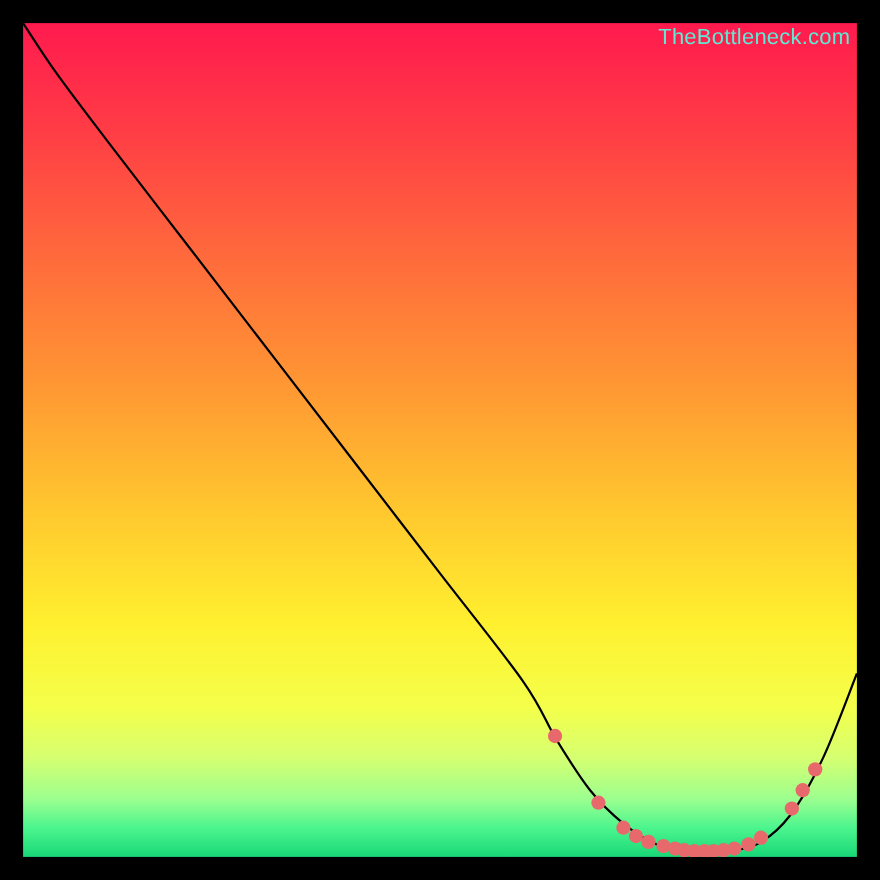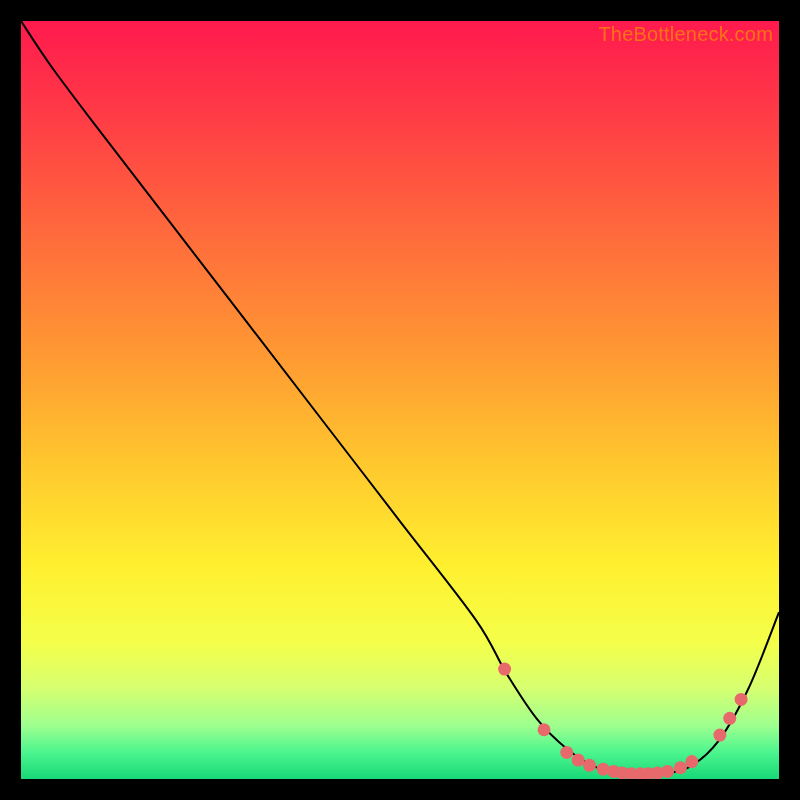--- a/index.html
+++ b/index.html
@@ -23,21 +23,21 @@
     position: absolute;
     left: 0;
     top: 0;
     width: 758px;
     height: 758px;
   }
   .watermark {
     position: absolute;
     top: 2px;
     right: 6px;
-    color: #f97316;
+    color: #5eead4;
     font-size: 20px;
     font-weight: 500;
     letter-spacing: 0.2px;
     pointer-events: none;
   }
 </style>
 </head>
 <body>
 
 <div class="frame">

